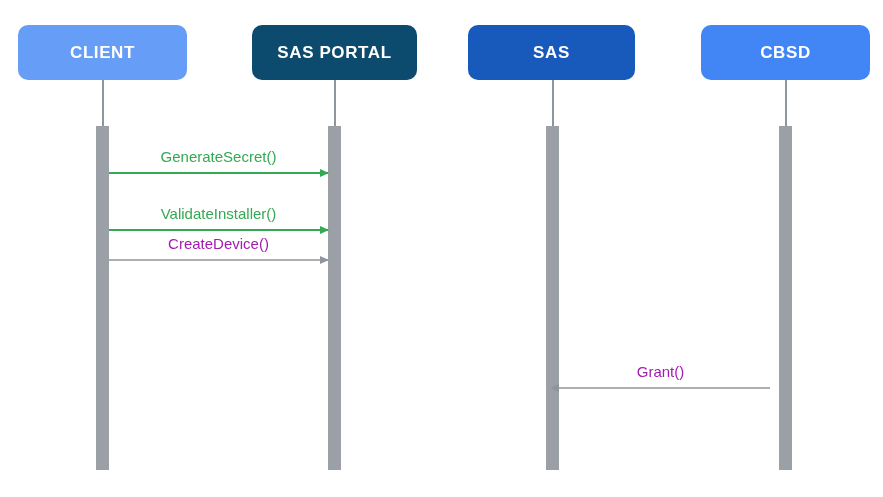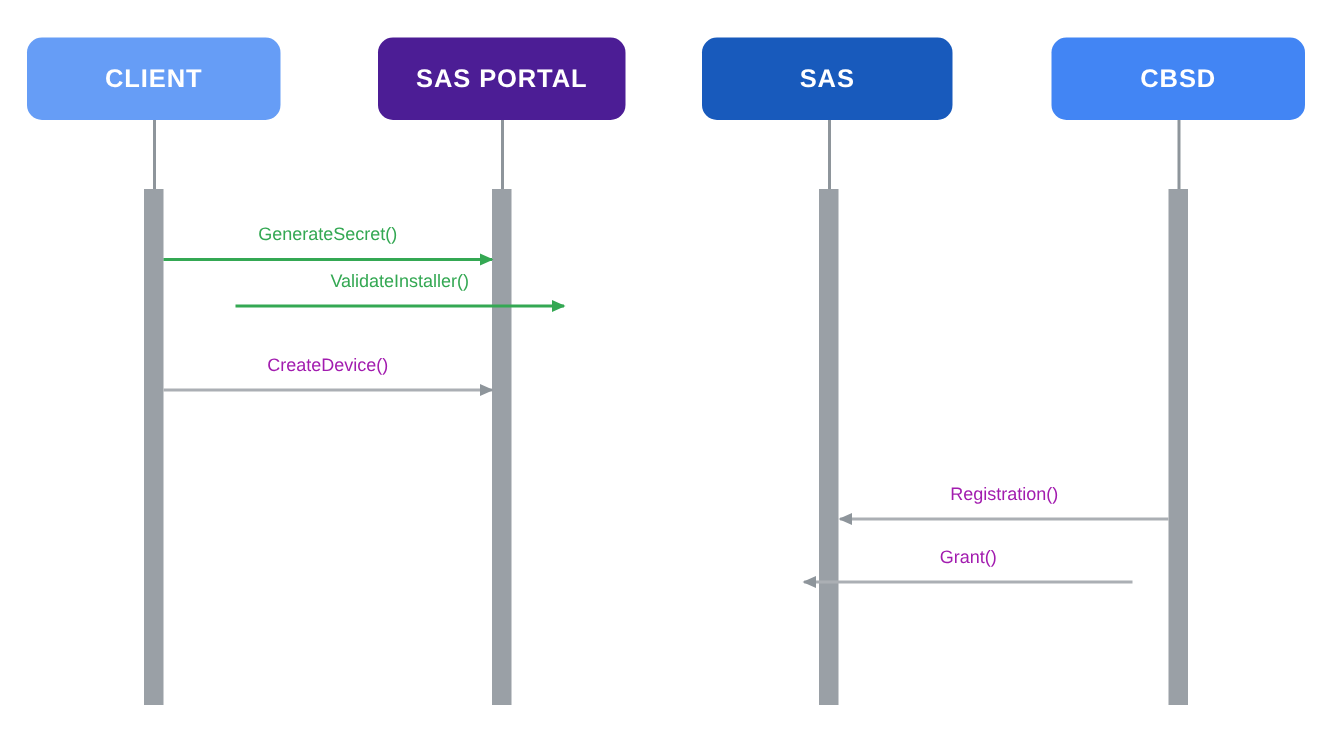--- a/index.html
+++ b/index.html
@@ -24,21 +24,21 @@
     border-radius: 10px;
     display: flex;
     align-items: center;
     justify-content: center;
     color: #ffffff;
     font-size: 17px;
     font-weight: bold;
     letter-spacing: 0.6px;
   }
   .box-client     { left: 18px;  width: 169px; background: #669DF6; }
-  .box-sas-portal { left: 252px; width: 165px; background: #4c1d95; }
+  .box-sas-portal { left: 252px; width: 165px; background: #0c4a6e; }
   .box-sas        { left: 468px; width: 167px; background: #185ABC; }
   .box-cbsd       { left: 701px; width: 169px; background: #4285F4; }
 
   
   .lifeline {
     position: absolute;
     top: 80px;
     height: 46px;
     width: 2px;
     background: #8E959B;
@@ -57,29 +57,29 @@
     background: #9AA0A6;
   }
   .act-client     { left: 96px;  }
   .act-sas-portal { left: 328px; }
   .act-sas        { left: 546px; }
   .act-cbsd       { left: 779px; }
 
   
   .message { position: absolute; width: 219px; }
   .m1 { left: 109px; top: 146px; }
-  .m2 { left: 109px; top: 177px; margin-left: 48px; }
+  .m2 { left: 109px; top: 203px; }
   .m3 { left: 109px; top: 233px; }
   .m4 { left: 109px; top: 276px; }
   .m5 { left: 560px; top: 319px; }
-  .m6 { left: 536px; top: 361px; }
+  .m6 { left: 551px; top: 361px; }
 
   .msg-label {
     text-align: center;
-    font-size: 12px;
+    font-size: 15px;
     height: 21px;
     line-height: 21px;
     white-space: nowrap;
   }
   .msg-line {
     position: relative;
     margin-top: 5px;
   }
   .green .msg-label { color: #34A853; }
   .green .msg-line  { background: #34A853; color: #34A853; height: 2px; }
@@ -132,26 +132,20 @@
   </div>
 
   <div class="message m3 gray">
     <div class="msg-label">CreateDevice()</div>
     <div class="msg-line">
       <i class="arrow arrow-right"></i>
     </div>
   </div>
 
 
-  <div class="message m5 gray">
-    <div class="msg-label">Registration()</div>
-    <div class="msg-line">
-      <i class="arrow arrow-left"></i>
-    </div>
-  </div>
 
   <div class="message m6 gray">
     <div class="msg-label">Grant()</div>
     <div class="msg-line">
       <i class="arrow arrow-left"></i>
     </div>
   </div>
 
 </div>
 

